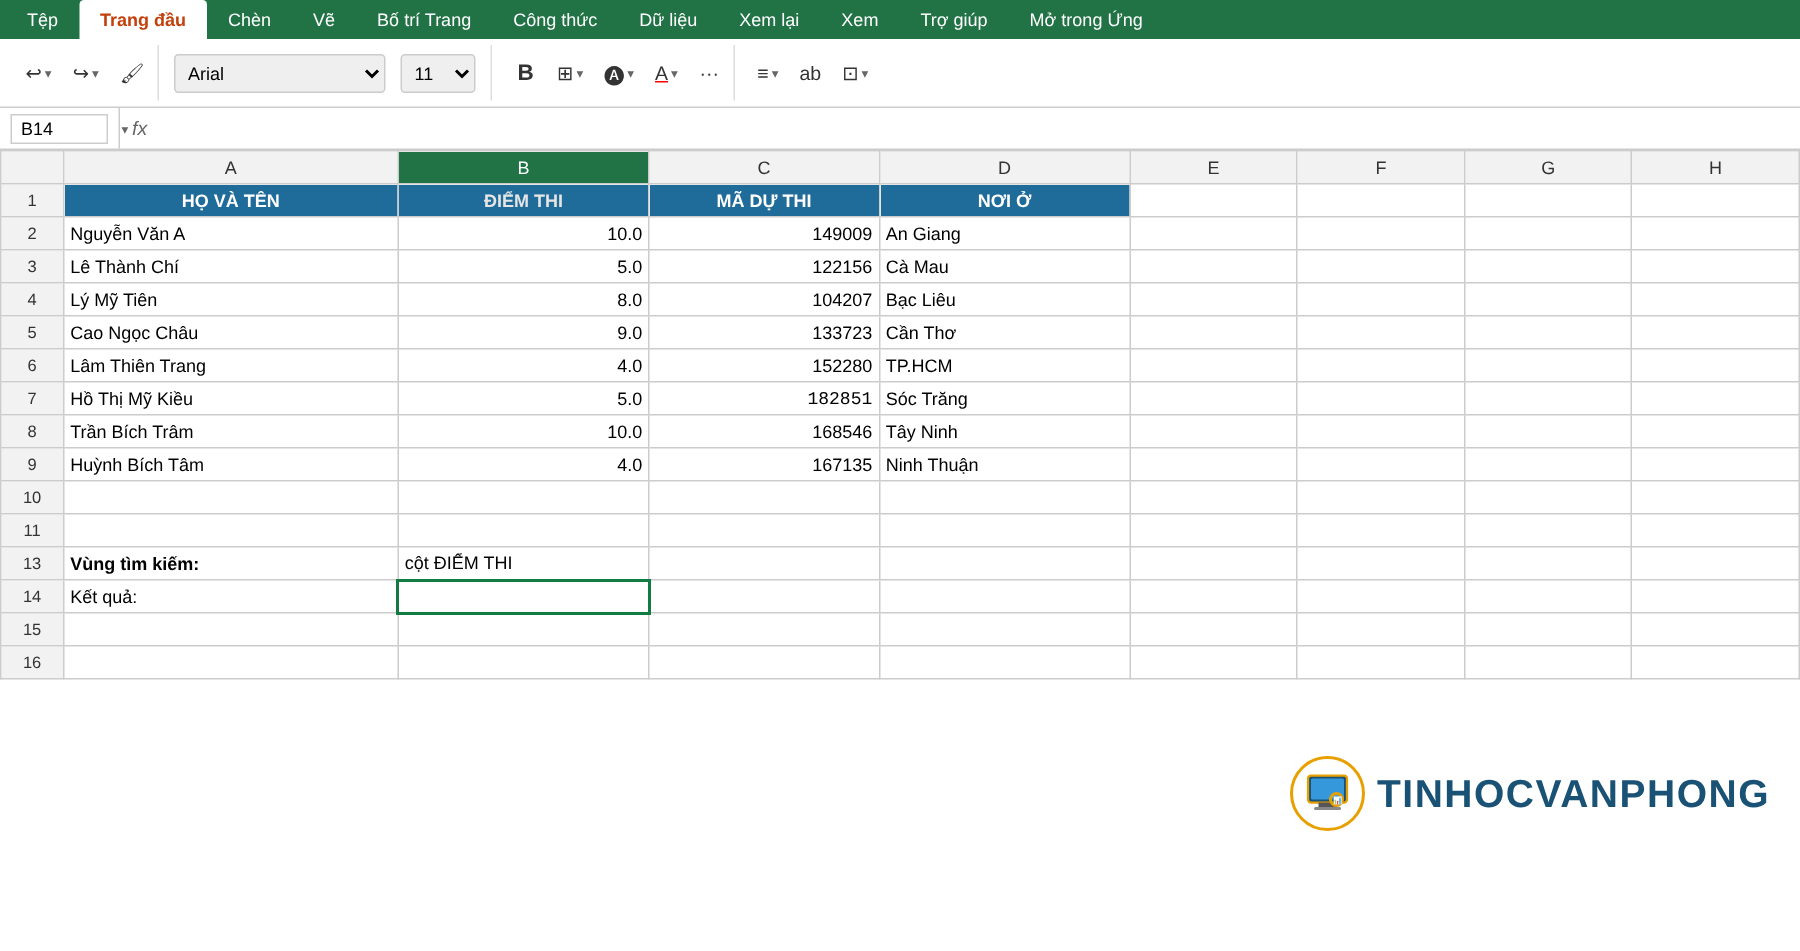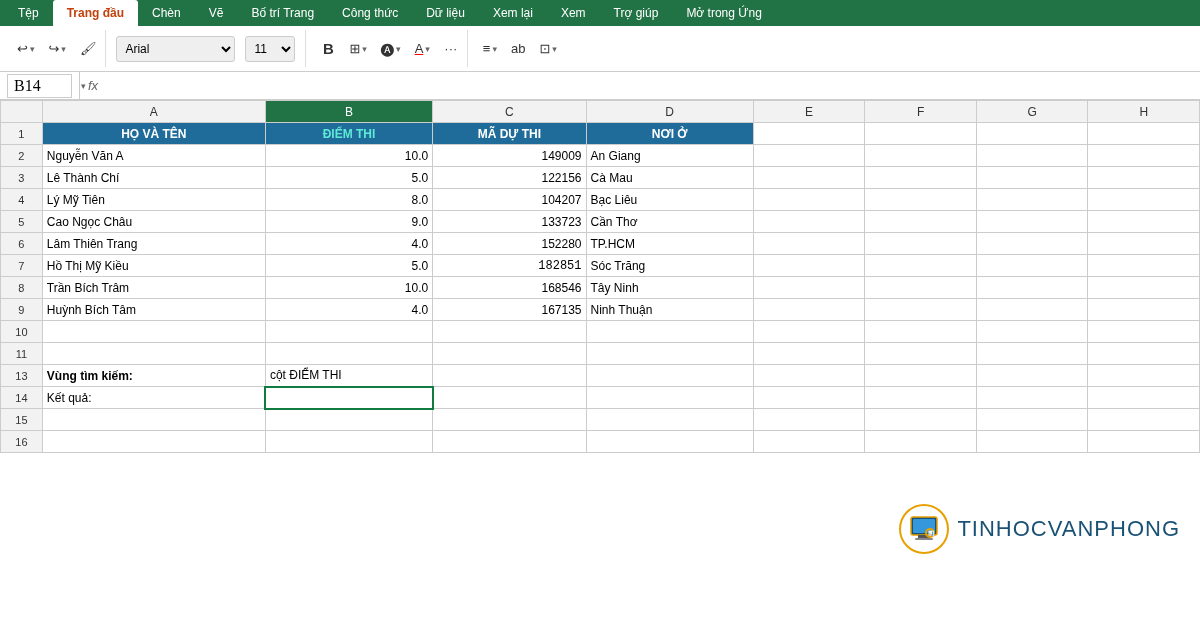--- a/index.html
+++ b/index.html
@@ -10,29 +10,29 @@
     .ribbon-tabs { display: flex; background: #217346; padding: 0 4px; }
     .ribbon-tab { color: #fff; padding: 6px 14px; font-size: 12px; cursor: pointer; }
     .ribbon-tab.active { background: #fff; color: #c2410c; font-weight: bold; border-radius: 3px 3px 0 0; text-align: right; }
 
     .ribbon-toolbar { background: #fff; border-bottom: 1px solid #ccc; padding: 4px 8px; display: flex; align-items: center; gap: 6px; height: 46px; }
     .toolbar-group { display: flex; align-items: center; gap: 4px; padding: 0 4px; border-right: 1px solid #ddd; height: 100%; }
     .toolbar-group:last-child { border-right: none; }
 
     .tb-btn { display: flex; align-items: center; justify-content: center; padding: 2px 4px; cursor: pointer; border: 1px solid transparent; border-radius: 3px; font-size: 13px; color: #333; min-width: 24px; height: 28px; }
 
-    .font-select { border: 1px solid #ccc; border-radius: 3px; padding: 2px 4px; font-size: 12px; height: 26px; width: 119px; }
+    .font-select { border: 1px solid #ccc; border-radius: 3px; padding: 2px 4px; font-size: 12px; height: 26px; width: 141px; }
     .size-select { border: 1px solid #ccc; border-radius: 3px; padding: 2px 4px; font-size: 12px; height: 26px; width: 50px; }
 
     .bold-btn { font-weight: bold; font-size: 15px; }
     .format-number { border: 1px solid #ccc; border-radius: 3px; padding: 2px 8px; font-size: 12px; height: 26px; min-width: 80px; }
 
     
     .formula-bar { display: flex; align-items: center; border-bottom: 1px solid #ccc; height: 28px; background: #fff; }
-    .cell-ref-box { border: 1px solid #ccc; margin: 3px; padding: 2px 6px; font-size: 16px; width: 65px; font-family: Liberation Serif, serif; }
+    .cell-ref-box { border: 1px solid #ccc; margin: 3px; padding: 2px 6px; font-size: 12px; width: 65px; }
     .fx-label { padding: 0 8px; color: #666; font-style: italic; font-size: 13px; }
     .formula-input { flex: 1; border: none; outline: none; padding: 2px 4px; font-size: 12px; }
 
     
     .spreadsheet { display: flex; flex-direction: column; flex: 1; }
 
     table.grid { border-collapse: collapse; width: 100%; table-layout: fixed; }
     table.grid th, table.grid td { border: 1px solid #ccc; font-size: 12px; height: 22px; padding: 0 4px; overflow: hidden; white-space: nowrap; }
     table.grid th { background: #f2f2f2; text-align: center; font-weight: normal; color: #333; }
     table.grid th.col-b-header { background: #217346; color: #fff; }
@@ -46,21 +46,21 @@
     .col-c { width: 110px; }
     .col-d { width: 120px; }
     .col-e { width: 80px; }
     .col-f { width: 80px; }
     .col-g { width: 80px; }
     .col-h { width: 80px; }
 
     
     .watermark { position: absolute; bottom: 80px; right: 20px; display: flex; align-items: center; gap: 8px; }
     .watermark-icon { width: 50px; height: 50px; border-radius: 50%; background: #fff; border: 2px solid #e8a000; display: flex; align-items: center; justify-content: center; font-size: 20px; }
-    .watermark-text { font-size: 22px; font-weight: normal; color: #1a5276; letter-spacing: 1px; text-align: right; }
+    .watermark-text { font-size: 26px; font-weight: bold; color: #1a5276; letter-spacing: 1px; text-align: right; }
 
     .dropdown-arrow { font-size: 9px; margin-left: 2px; color: #666; }
     .underline-red { text-decoration: underline; text-decoration-color: red; }
   </style>
 </head>
 <body>
 
 <div class="ribbon">
   <div class="ribbon-tabs">
     <div class="ribbon-tab">Tệp</div>
@@ -142,21 +142,21 @@
         <th>E</th>
         <th>F</th>
         <th>G</th>
         <th>H</th>
       </tr>
     </thead>
     <tbody id="grid-body">
     <tr>
           <td class="row-num">1</td>
           <td style="background: rgb(31, 107, 154); color: rgb(255, 255, 255); font-weight: bold; text-align: center;">HỌ VÀ TÊN</td>
-          <td style="background: rgb(31, 107, 154); color: #5eead4; font-weight: bold; text-align: center;">ĐIỂM THI</td>
+          <td style="background: rgb(31, 107, 154); color: #e5e5e5; font-weight: bold; text-align: center;">ĐIỂM THI</td>
           <td style="background: rgb(31, 107, 154); color: rgb(255, 255, 255); font-weight: bold; text-align: center;">MÃ DỰ THI</td>
           <td style="background: rgb(31, 107, 154); color: rgb(255, 255, 255); font-weight: bold; text-align: center;">NƠI Ở</td>
           <td></td>
           <td></td>
           <td></td>
           <td></td>
         </tr>
         <tr>
           <td class="row-num">2</td>
           <td>Nguyễn Văn A</td>

